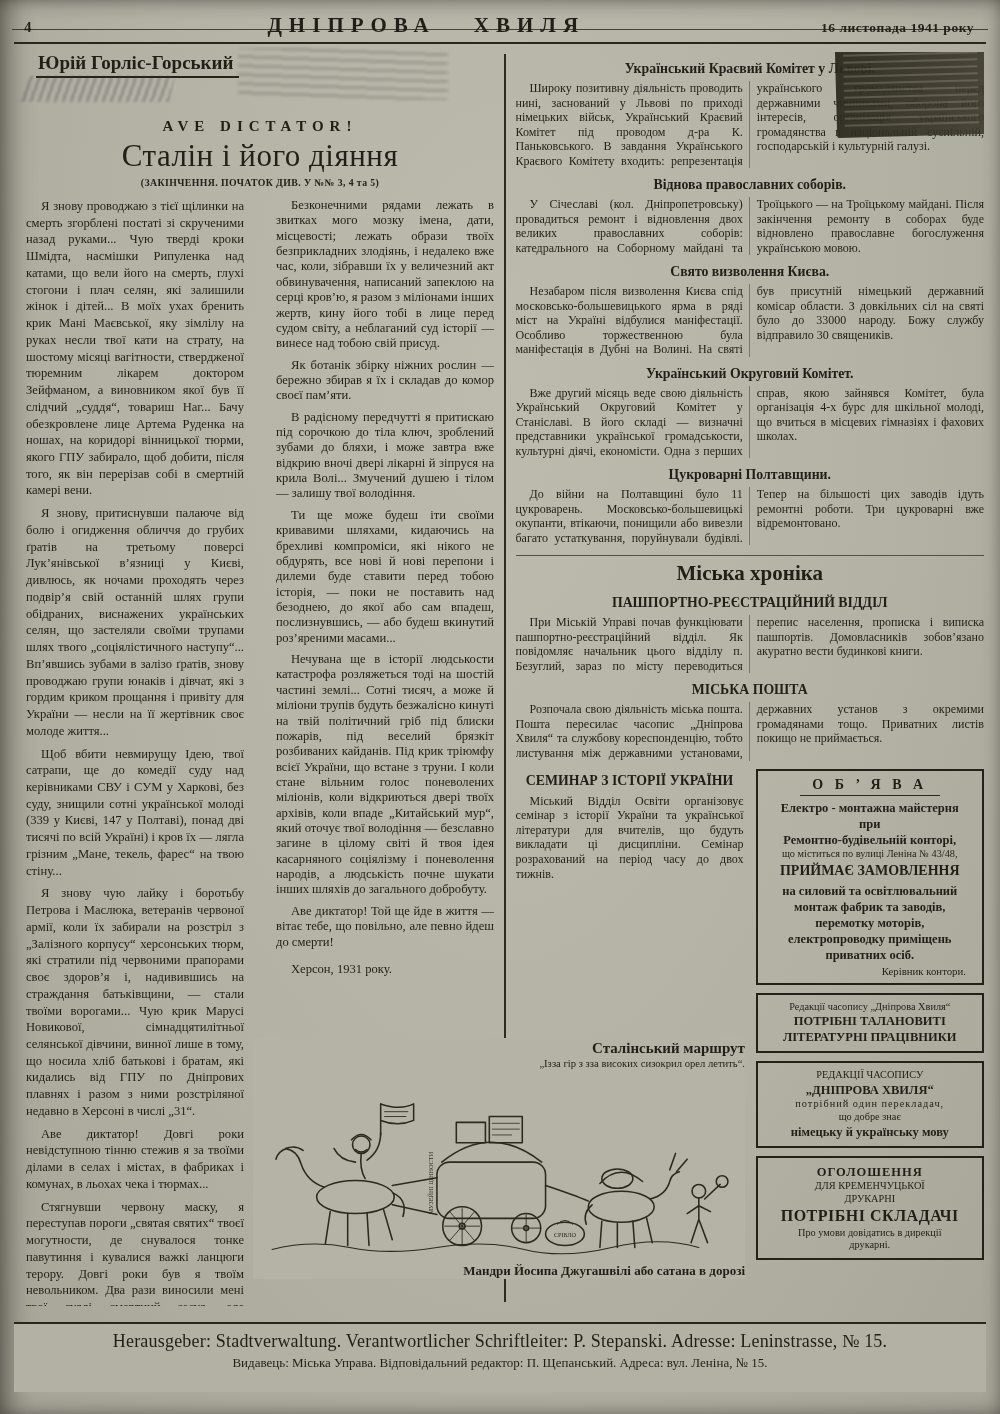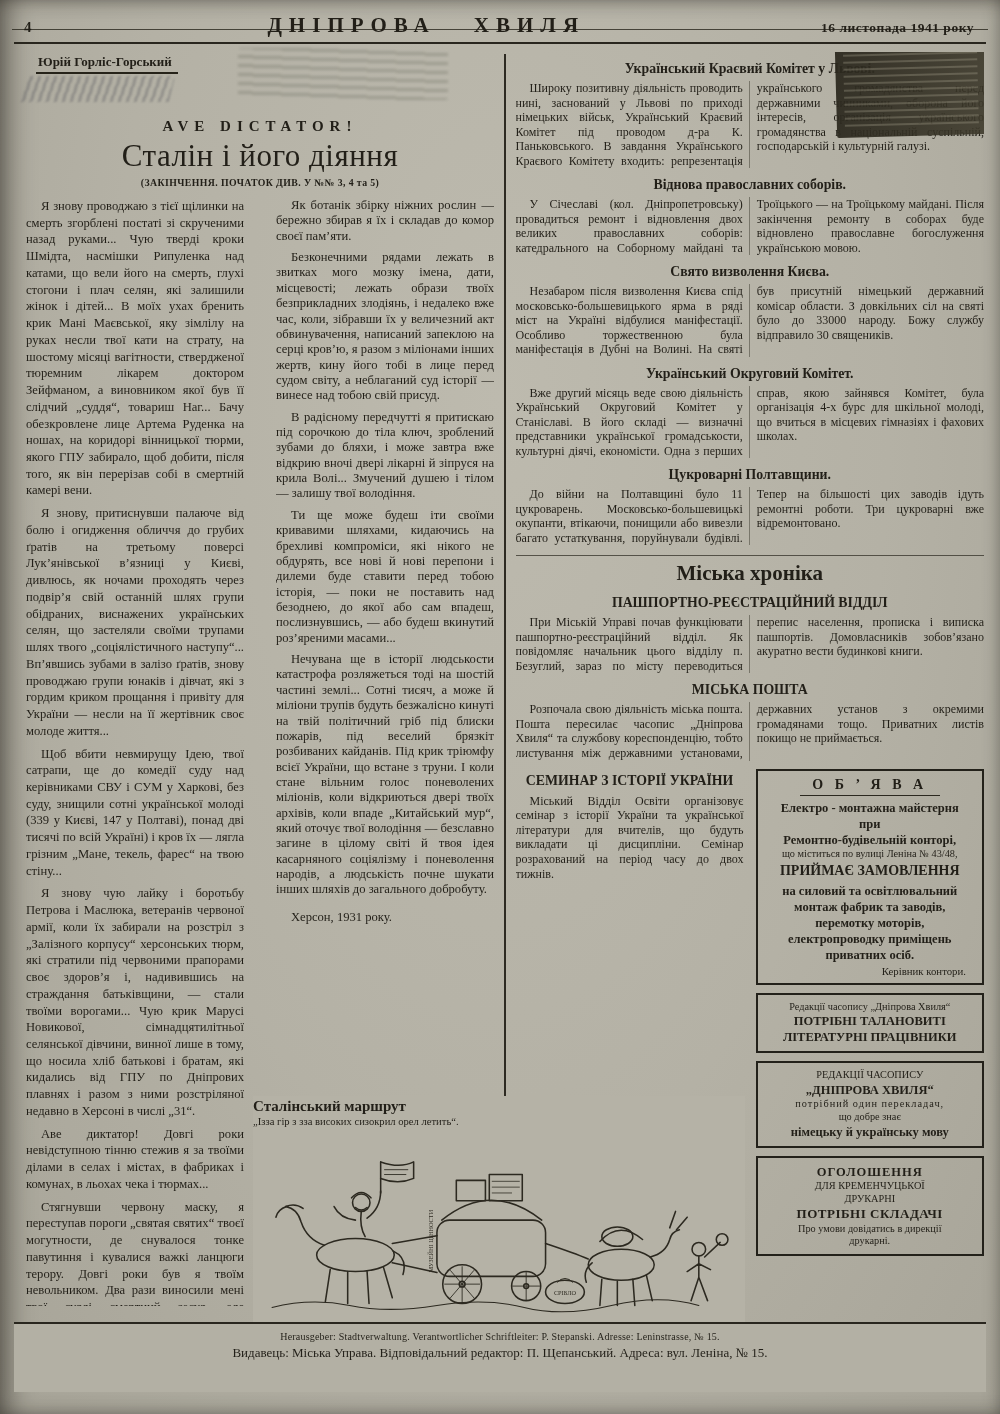--- a/index.html
+++ b/index.html
@@ -24,21 +24,21 @@
   .hdr .date { font-weight:bold; font-size:13.5px; letter-spacing:.5px; }
   .hdr-rule { margin:2px 14px 0 14px; border-top:2.5px solid #29261e; }
 
   
   .content { position:relative; display:flex; padding:8px 16px 0 26px; height:1262px; overflow:hidden; }
   .vrule { width:1.5px; background:#2d2a22; margin:2px 10px 0 10px; height:1248px; flex:none; }
 
   
   .article { width:468px; flex:none; position:relative; }
   .byline-row { position:relative; height:42px; }
-  .byline { display:inline-block; margin-left:10px; font-weight:bold; font-size:13px; border-bottom:2px solid #262319; padding:0 6px 2px 2px; }
+  .byline { display:inline-block; margin-left:10px; font-weight:bold; font-size:19px; border-bottom:2px solid #262319; padding:0 6px 2px 2px; }
   .smudge-hand { position:absolute; left:-4px; top:24px; width:150px; height:26px;
     background:repeating-linear-gradient(96deg, transparent 0 5px, rgba(58,60,72,.38) 5px 8px);
     filter:blur(1.2px); transform:skewX(-14deg); opacity:.75; }
   .smudge-faded { position:absolute; left:212px; top:-4px; width:210px; height:52px;
     background:repeating-linear-gradient(2deg, transparent 0 6px, rgba(70,72,60,.30) 6px 9px);
     filter:blur(1.5px); opacity:.8; border-radius:3px; }
   .kicker { text-align:center; font-weight:bold; font-size:15px; letter-spacing:6px; margin-top:24px; }
   .headline { text-align:center; font-weight:normal; font-size:31px; margin:3px 0 3px; letter-spacing:.5px; }
   .subtitle { text-align:center; font-weight:bold; font-size:9.8px; letter-spacing:.4px; }
 
@@ -69,35 +69,35 @@
   .seminar { width:228px; flex:none; }
   .seminar h3 { text-align:center; font-weight:bold; font-size:13.8px; margin:4px 10px 5px; }
   .seminar p { margin:0; font-size:12px; line-height:1.22; text-align:justify; text-indent:14px; }
 
   .ads-col { flex:1; display:flex; flex-direction:column; gap:8px; }
   .ad { border:2.5px solid #23211a; padding:6px 16px 6px; text-align:center; }
   .ad-title { font-weight:bold; font-size:14px; letter-spacing:4px; border-bottom:1px solid #2b281f; padding-bottom:2px; margin:0 26px 4px; }
   .ad .b-md { font-weight:bold; font-size:12.5px; line-height:1.28; }
   .ad .sm { font-size:10.3px; line-height:1.25; }
   .ad .b-lg { font-weight:bold; font-size:14px; line-height:1.3; margin:2px 0; }
-  .ad .b-xl { font-weight:bold; font-size:13px; line-height:1.3; letter-spacing:.5px; }
+  .ad .b-xl { font-weight:bold; font-size:16px; line-height:1.3; letter-spacing:.5px; }
   .ad .sig { text-align:right; font-size:10.8px; margin-top:2px; }
   .ad .sp { letter-spacing:1px; }
 
   
-  .cartoon { position:absolute; left:253px; top:1096px; width:492px; background:#b5b2a6; text-align:left; z-index:3; padding-top:2px; }
+  .cartoon { position:absolute; left:253px; top:1038px; width:492px; background:#b5b2a6; text-align:right; z-index:3; padding-top:2px; }
   .cartoon-title { font-weight:bold; font-size:15px; margin:0; }
   .cartoon-epigraph { font-size:10.6px; margin:1px 0 0; }
   .cartoon svg { display:block; margin:0 auto; }
   .cartoon-caption { font-weight:bold; font-size:13px; margin-top:0; }
 
   
   .footer { position:absolute; left:14px; right:14px; top:1322px; border-top:2px solid #29261e; padding-top:7px;
     text-align:center; background:#b3b0a4; z-index:5; height:70px; }
-  .footer .f1 { font-size:10px; letter-spacing:.2px; }
+  .footer .f1 { font-size:18px; letter-spacing:.2px; }
   .footer .f2 { font-size:13px; margin-top:3px; }
 </style>
 </head>
 <body>
 
 <div class="page">
 
   <div class="thin-top-rule"></div>
 
   <header class="hdr">
@@ -122,25 +122,26 @@
       <div class="article-cols">
         <div class="ncol col-a">
           <p>Я знову проводжаю з тієї щілинки на смерть згорблені постаті зі скрученими назад руками... Чую тверді кроки Шмідта, насмішки Рипуленка над катами, що вели його на смерть, глухі стогони і плач селян, які залишили жінок і дітей... В моїх ухах бренить крик Мані Маєвської, яку зімлілу на руках несли твої кати на страту, на шостому місяці вагітности, ствердженої тюремним лікарем доктором Зейфманом, а виновником якої був її слідчий „суддя“, товариш Наг... Бачу обезкровлене лице Артема Руденка на ношах, на коридорі вінницької тюрми, якого ГПУ забирало, щоб добити, після того, як він перерізав собі в смертній камері вени.</p>
           <p>Я знову, притиснувши палаюче від болю і огидження обличчя до грубих ґратів на третьому поверсі Лук’янівської в’язниці у Києві, дивлюсь, як ночами проходять через подвір’я свій останній шлях групи обідраних, виснажених українських селян, що застеляли своїми трупами шлях твого „соціялістичного наступу“... Вп’явшись зубами в залізо ґратів, знову проводжаю групи юнаків і дівчат, які з гордим криком прощання і привіту для України — несли на її жертівник своє молоде життя...</p>
           <p>Щоб вбити невмирущу Ідею, твої сатрапи, ще до комедії суду над керівниками СВУ і СУМ у Харкові, без суду, знищили сотні української молоді (339 у Києві, 147 у Полтаві), понад дві тисячі по всій Україні) і кров їх — лягла грізним „Мане, текель, фарес“ на твою стіну...</p>
           <p>Я знову чую лайку і боротьбу Петрова і Маслюка, ветеранів червоної армії, коли їх забирали на розстріл з „Залізного корпусу“ херсонських тюрм, які стратили під червоними прапорами своє здоров’я і, надивившись на страждання батьківщини, — стали твоїми ворогами... Чую крик Марусі Новикової, сімнадцятилітньої селянської дівчини, винної лише в тому, що носила хліб батькові і братам, які кидались від ГПУ по Дніпрових плавнях і разом з ними розстріляної недавно в Херсоні в числі „31“.</p>
           <p>Аве диктатор! Довгі роки невідступною тінню стежив я за твоїми ділами в селах і містах, в фабриках і комунах, в льохах чека і тюрмах...</p>
           <p>Стягнувши червону маску, я переступав пороги „святая святих“ твоєї могутности, де снувалося тонке павутиння і кувалися важкі ланцюги терору. Довгі роки був я твоїм невольником. Два рази виносили мені твої судді смертний засуд, але жертволюбна Доля вперто видирала мене з обіймів смерти. Щоб виборати собі життя, а потім, щоб не загинути від виснаження в твоїх тюрмах, я із здоровим розумом ішов у лікарні для божевільних і там теж знаходив сліди твоїх злочинів.</p>
         </div>
         <div class="ncol col-b">
+          <p>Безконечними рядами лежать в звитках мого мозку імена, дати, місцевості; лежать образи твоїх безприкладних злодіянь, і недалеко вже час, коли, зібравши їх у величезний акт обвинувачення, написаний запеклою на серці кров’ю, я разом з міліонами інших жертв, кину його тобі в лице перед судом світу, а неблаганий суд історії — винесе над тобою свій присуд.</p>
           <p>Як ботанік збірку ніжних рослин — бережно збирав я їх і складав до комор своєї пам’яти.</p>
-          <p>Безконечними рядами лежать в звитках мого мозку імена, дати, місцевості; лежать образи твоїх безприкладних злодіянь, і недалеко вже час, коли, зібравши їх у величезний акт обвинувачення, написаний запеклою на серці кров’ю, я разом з міліонами інших жертв, кину його тобі в лице перед судом світу, а неблаганий суд історії — винесе над тобою свій присуд.</p>
           <p>В радісному передчутті я притискаю під сорочкою до тіла ключ, зроблений зубами до бляхи, і може завтра вже відкрию вночі двері лікарні й зіпруся на крила Волі... Змучений душею і тілом — залишу твої володіння.</p>
           <p>Ти ще може будеш іти своїми кривавими шляхами, кидаючись на брехливі компроміси, які нікого не обдурять, все нові й нові перепони і дилеми буде ставити перед тобою історія, — поки не поставить над безоднею, до якої або сам впадеш, послизнувшись, — або будеш вкинутий роз’яреними масами...</p>
           <p>Нечувана ще в історії людськости катастрофа розляжеться тоді на шостій частині землі... Сотні тисяч, а може й міліони трупів будуть безжалісно кинуті на твій політичний гріб під блиски пожарів, під веселий брязкіт розбиваних кайданів. Під крик тріюмфу всієї України, що встане з труни. І коли стане вільним голос поневолених міліонів, коли відкриються двері твоїх архівів, коли впаде „Китайський мур“, який оточує твої володіння — безславно загине в цілому світі й твоя ідея касарняного соціялізму і поневолення народів, а людськість почне шукати інших шляхів до загального добробуту.</p>
+          <p>Аве диктатор! Той ще йде в життя — вітає тебе, що повільно, але певно йдеш до смерти!</p>
           <div class="signoff">Херсон, 1931 року.</div>
         </div>
       </div>
     </section>
 
     <div class="vrule"></div>
 
     <section class="rright">
       <div class="archive-stamp"></div>
 

